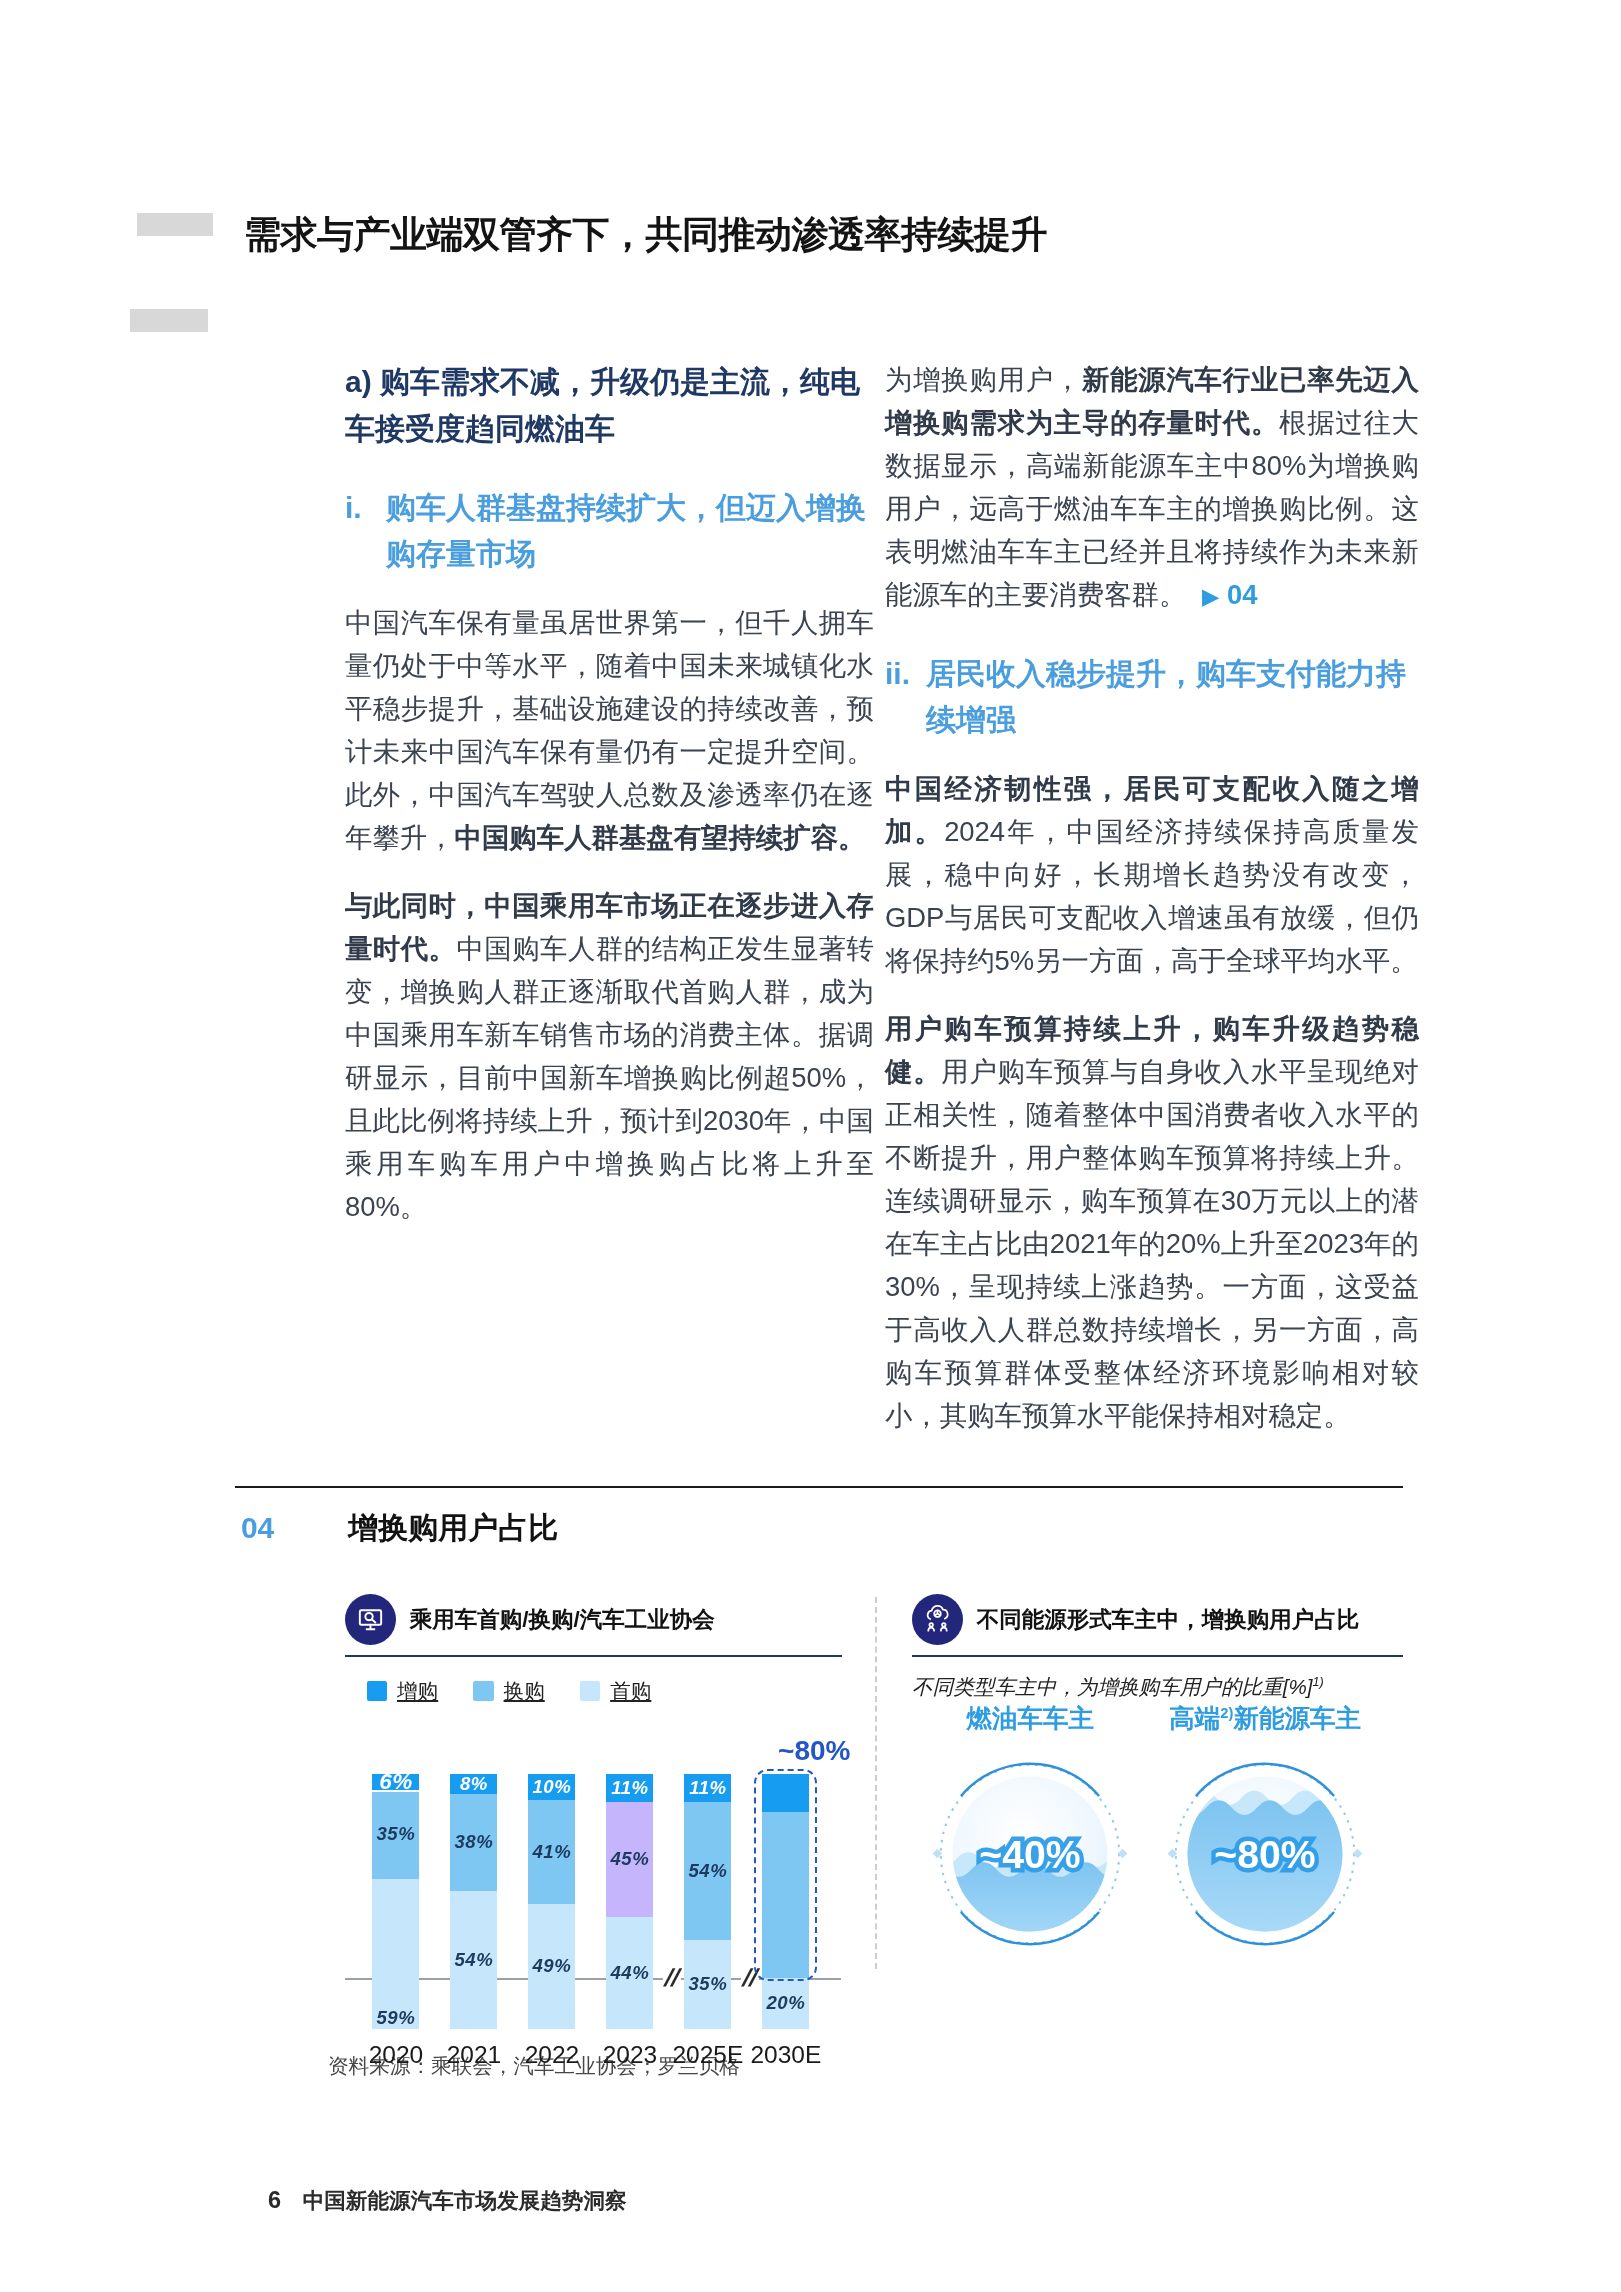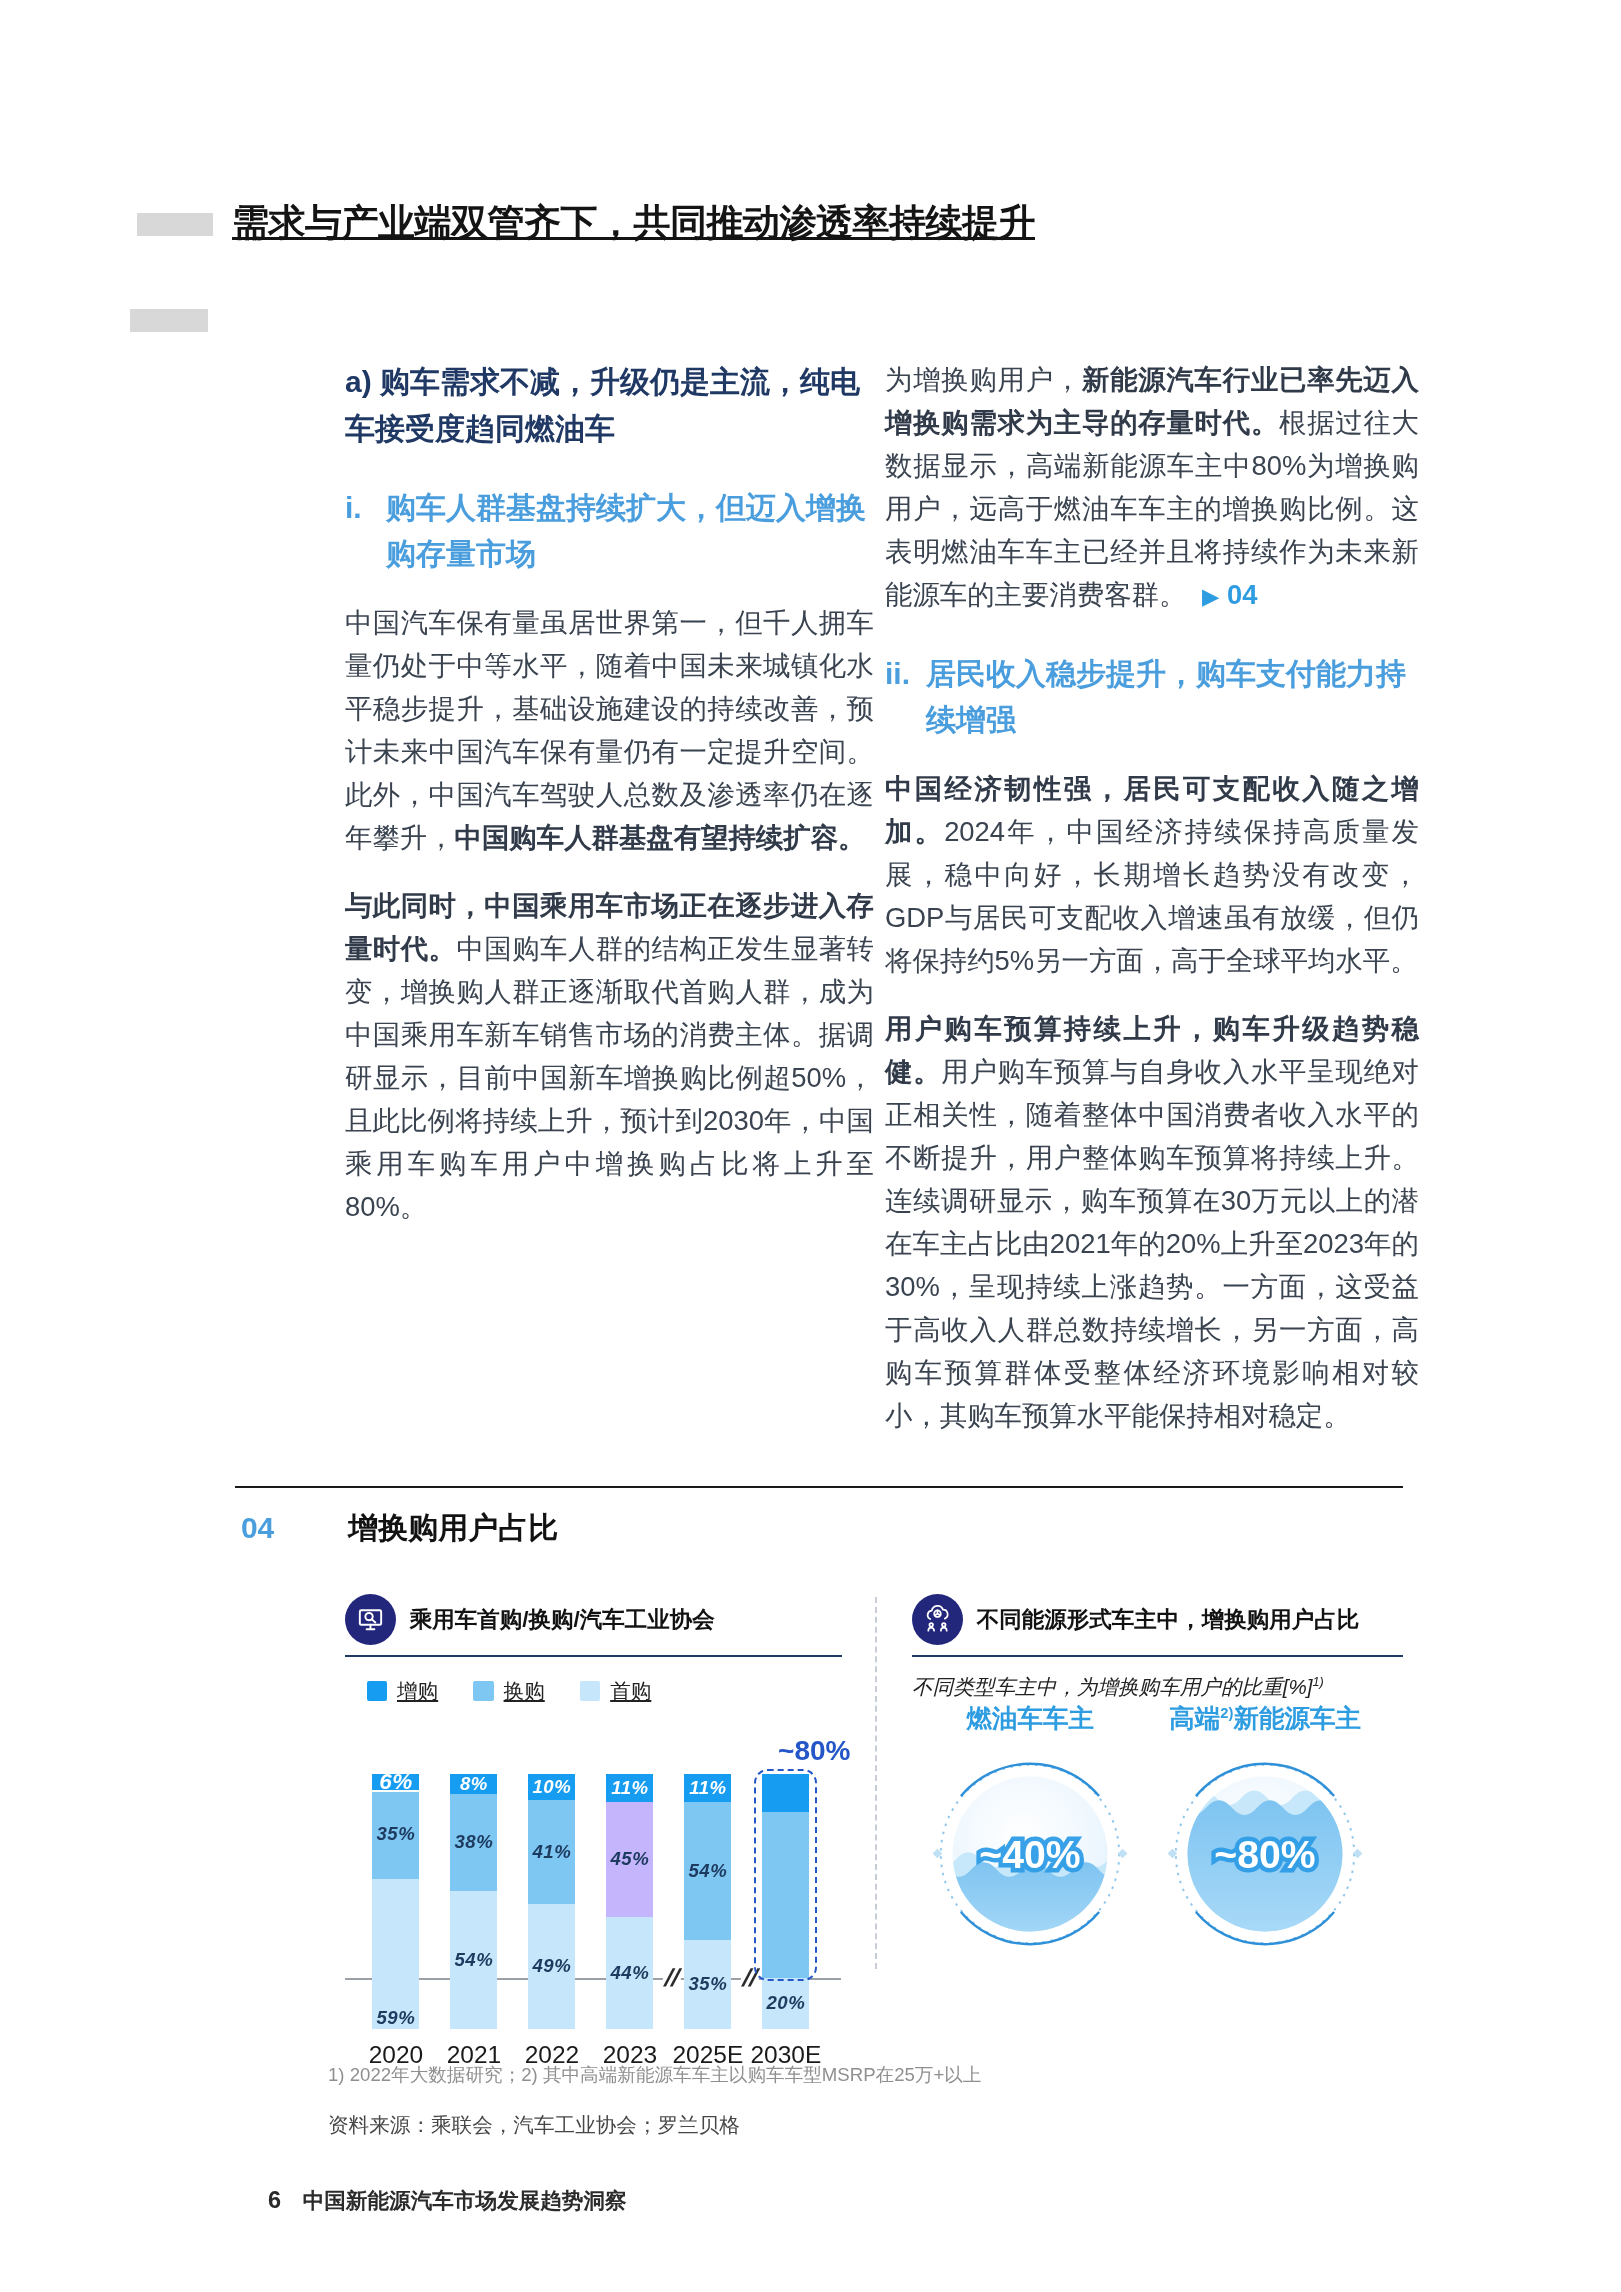--- a/index.html
+++ b/index.html
@@ -5,22 +5,22 @@
   html,body { margin:0; padding:0; background:#ffffff; }
   .page {
     position:relative; width:1621px; height:2293px; background:#ffffff;
     font-family:"Liberation Sans","DejaVu Sans",sans-serif; color:#3a4350; overflow:hidden;
   }
   .deco-bar { position:absolute; background:#d8d8d8; }
   #deco-bar-1 { left:137px; top:213px; width:76px; height:22.5px; }
   #deco-bar-2 { left:130px; top:309px; width:78px; height:22.5px; }
 
   .page-title {
-    position:absolute; left:228px; top:194px; margin:4px;
-    font-size:37px; font-weight:700; color:#141414; white-space:nowrap; letter-spacing:-0.5px;text-decoration:underline;
+    position:absolute; left:228px; top:194px; margin:16px;
+    font-size:37px; font-weight:700; color:#141414; white-space:nowrap; letter-spacing:-0.5px;
   }
 
   .col { position:absolute; top:358px; font-size:27.4px; line-height:43px; text-align:justify; }
   .col-left  { left:345px; width:529px; }
   .col-right { left:885px; width:534px; }
   .col p { margin:0 0 25.5px 0; }
   .col b { color:#303a49; }
 
   .heading-a {
     margin:0 0 23.5px 0; color:#1f3864; font-size:30px; line-height:47px; font-weight:700; text-align:left;
@@ -332,21 +332,20 @@
               </g>
               <text class="gauge-glow" x="100" y="114">~80%</text>
               <text class="gauge-value-text" x="100" y="114">~80%</text>
             </svg>
           </div>
 
         </div>
       </div>
     </div>
 
-    <div class="exhibit-footnote">1) 2022年大数据研究；2) 其中高端新能源车车主以购车车型MSRP在25万+以上</div>
     <div class="exhibit-source">资料来源：乘联会，汽车工业协会；罗兰贝格</div>
   </div>
 
   <div class="page-footer">
     <span class="footer-num">6</span>
     <span class="footer-title">中国新能源汽车市场发展趋势洞察</span>
   </div>
 
 </div>
 

